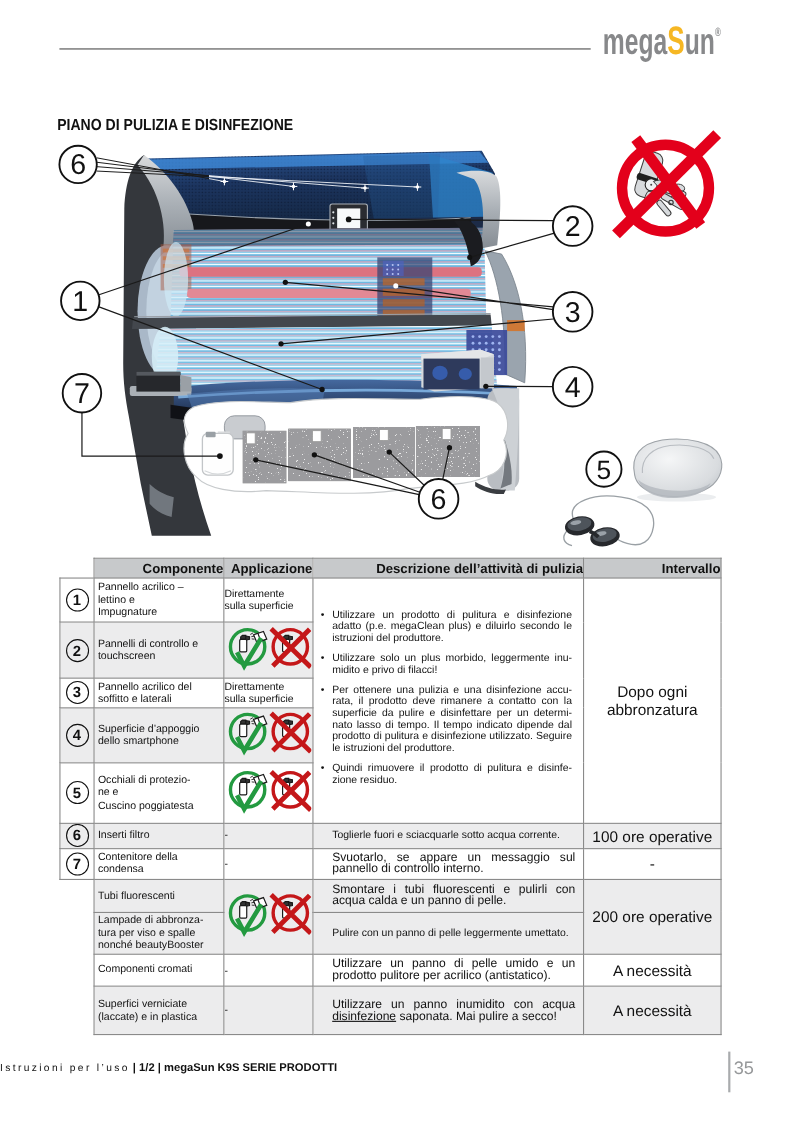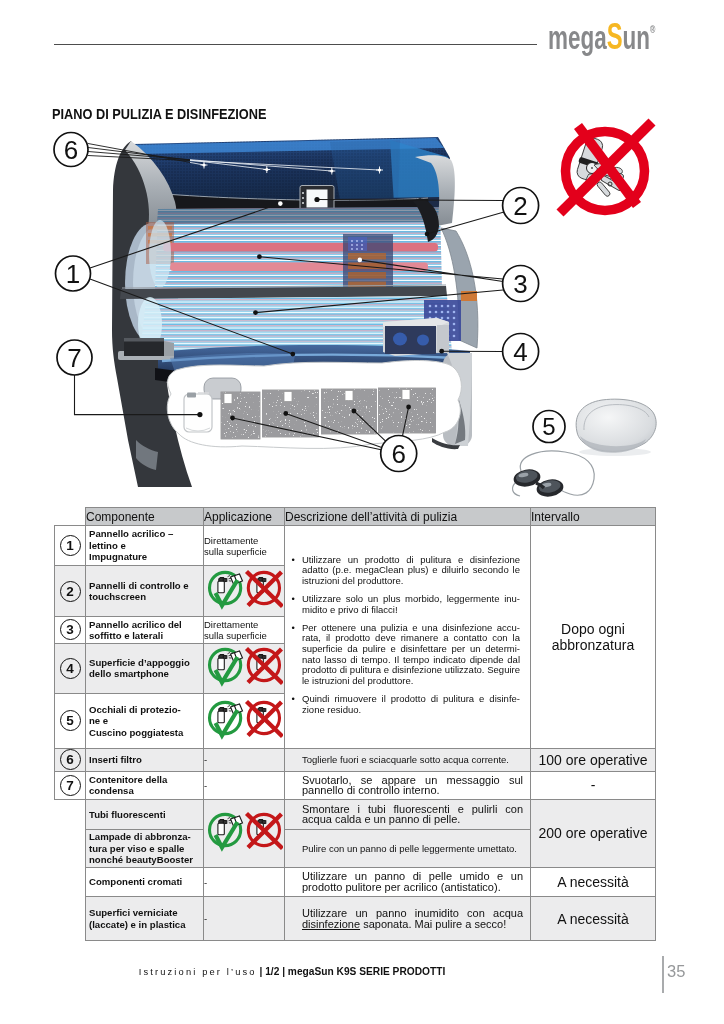--- a/index.html
+++ b/index.html
@@ -10,32 +10,32 @@
 #title{left:52px;top:106px;font-weight:bold;font-size:14.6px;transform:scaleX(0.875);transform-origin:left top;color:#111;white-space:nowrap}
 
 #tbl{position:absolute;left:54px;top:507px;border-collapse:collapse;table-layout:fixed;font-size:9.5px;color:#111}
 #tbl td{border:1px solid #8a8a8a;padding:0;vertical-align:middle;overflow:hidden}
 #tbl td.nb{border:none;background:#fff !important}
 #tbl tr.g td{background:#ececed}
 #tbl tr.w td{background:#fff}
 #tbl td.white{background:#fff !important}
 #tbl td.num{text-align:center}
 .circ{display:inline-block;width:19px;height:19px;border:1.4px solid #111;border-radius:50%;font-size:13.5px;font-weight:bold;line-height:19px;text-align:center;background:transparent}
-#tbl td.comp{font-weight:bold;padding:1.5px 4px 1.5px 3px;font-size:9.6px}
+#tbl td.comp{font-weight:normal;padding:1.5px 4px 1.5px 3px;font-size:9.6px}
 td.comp .sq{display:inline-block;white-space:nowrap;line-height:11.4px}
 #tbl td.app{line-height:11px}
 #tbl td.desc{padding:0 7px 0 17px}
 td.desc .j{text-align:justify;line-height:10.6px;font-size:11px}
 #tbl td.intv{text-align:center;font-size:14px}
-#tbl .hd td{background:#c7c9cb;font-weight:normal;font-size:12px;text-align:left}
+#tbl .hd td{background:#c7c9cb;font-weight:bold;font-size:12px;text-align:right}
 ul.bl{margin:0;padding:0;list-style:none;width:218px}
 ul.bl li{position:relative;text-align:justify;line-height:10.6px;margin-bottom:7.6px}
 ul.bl li:last-child{margin-bottom:4px}
 ul.bl li:before{content:"\2022";position:absolute;left:-10.5px;top:0}
-#footer{position:absolute;top:966px;left:0;width:584px;text-align:center;font-size:10.2px;color:#111;white-space:nowrap}
+#footer{position:absolute;top:966px;left:0;width:584px;text-align:left;font-size:10.2px;color:#111;white-space:nowrap}
 #footer .sp{font-size:9.3px;letter-spacing:2.15px}
 #footer b{letter-spacing:0}
 #pgbar{position:absolute;left:662px;top:956px;width:2px;height:37px;background:#a9abad}
 #pgnum{position:absolute;left:667px;top:962px;font-size:16.5px;font-weight:normal;color:#96989a}
 </style></head>
 <body>
 <div class="abs" id="topline"></div>
 <div class="abs" id="logo">mega<span class="s">S</span>un<span class="r">®</span></div>
 <div class="abs" id="title">PIANO DI PULIZIA E DISINFEZIONE</div>
 <svg class="abs" style="left:0;top:0" width="724" height="515" viewBox="0 0 724 515">

